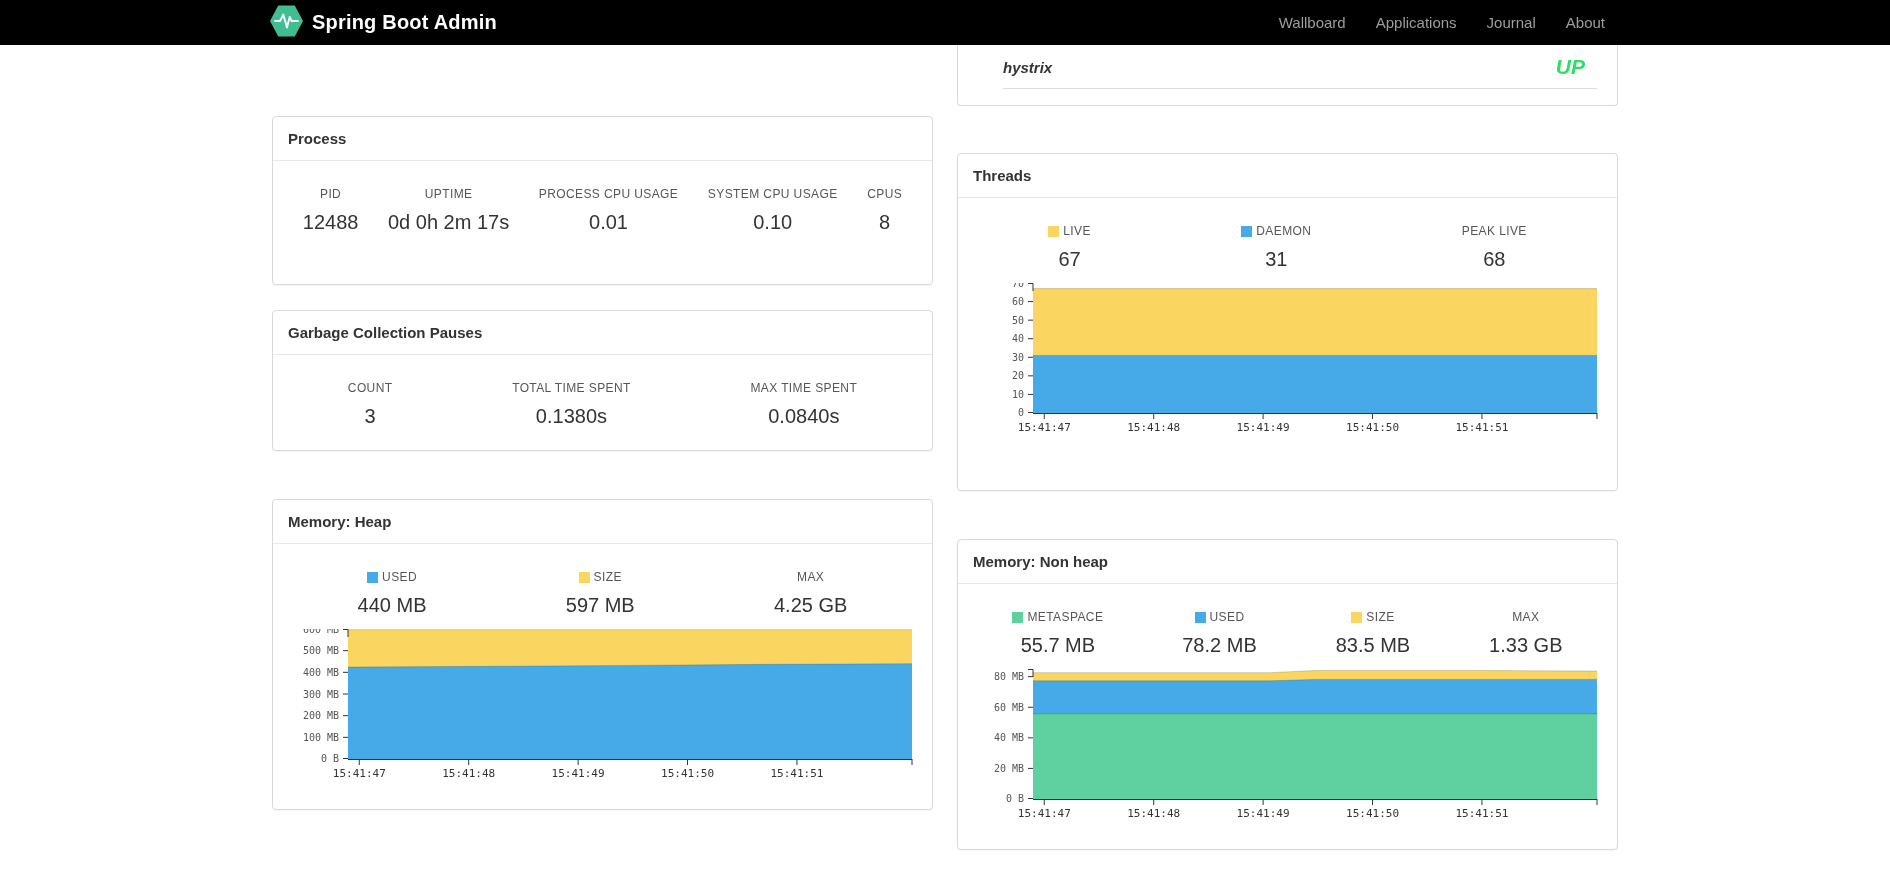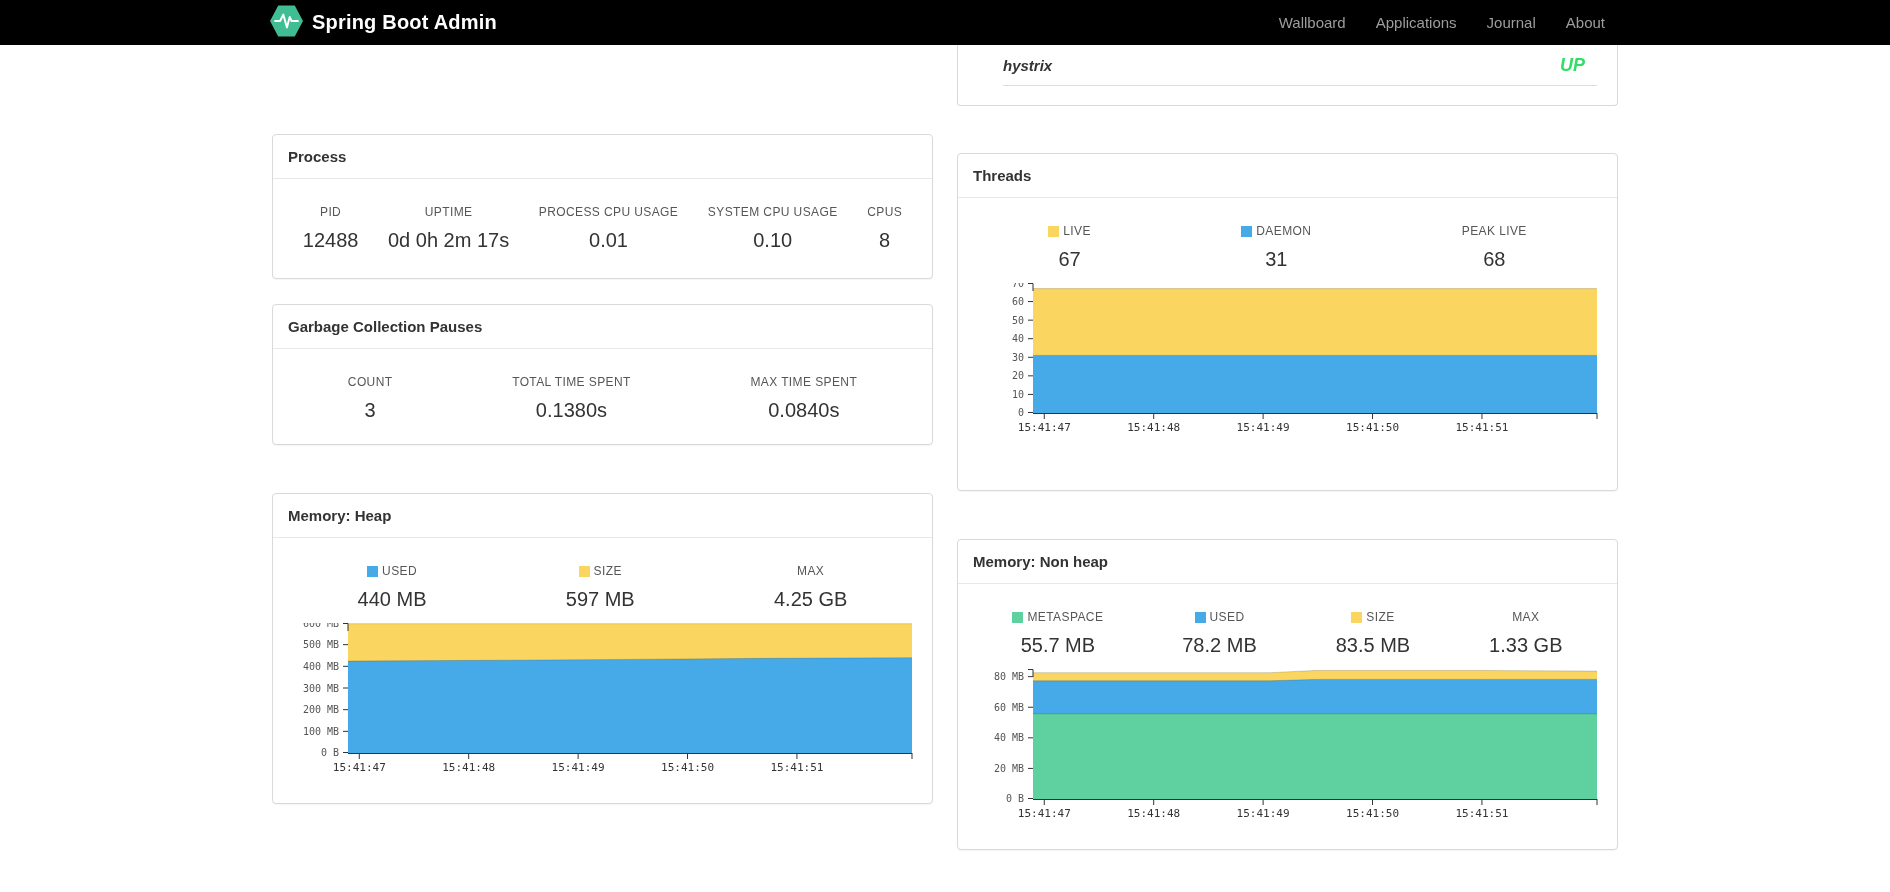--- a/index.html
+++ b/index.html
@@ -19,30 +19,30 @@
   .col { width:661px; display:flex; flex-direction:column; }
 
   .panel { background:#fff; border:1px solid #d9d9d9; border-radius:4px; box-shadow:0 1px 1px rgba(0,0,0,.04); overflow:hidden; }
   .panel-heading { padding:13px 15px 12px 15px; border-bottom:1px solid #e8e8e8; }
   .panel-title { font-size:15px; font-weight:bold; color:#333; }
 
   
   .cut-card { border:1px solid #d9d9d9; border-top:none; border-radius:0 0 4px 4px; height:61px; background:#fff; }
   .app-row { display:flex; align-items:center; justify-content:space-between; margin:0 20px 0 45px; padding:10px 12px 9px 0; border-bottom:1px solid #ddd;font-style:italic; }
   .app-name { font-size:15px; font-weight:bold; color:#333; }
-  .app-status { font-size:18px; font-weight:bold; }
+  .app-status { font-size:21px; font-weight:bold; }
 
   
   .stats { display:flex; justify-content:space-around; text-align:center; padding:26px 15px 0 15px; }
   .stat-label { font-size:12px; color:#565656; letter-spacing:0.4px; display:flex; align-items:center; justify-content:center; gap:4px; }
   .swatch { width:11px; height:11px; display:inline-block; }
   .stat-value { font-size:20px; color:#333; margin-top:10px; }
 
   
-  .card-process { margin-top:89px; height:145px; }
+  .card-process { margin-top:71px; height:169px; }
   .card-gc { margin-top:25px; height:141px; }
   .card-threads { margin-top:47px; height:338px; }
   .card-memheap { margin-top:48px; height:311px; }
   .card-memnonheap { margin-top:48px; height:311px; }
 
   .chart-wrap { padding:12px 15px 0 15px; }
   .chart-wrap svg { display:block; }
   .tick-label { font-family:"DejaVu Sans Mono", monospace; font-size:10px; fill:#555; }
   .x-label { font-family:"DejaVu Sans Mono", monospace; font-size:11px; fill:#333; }
 </style>

